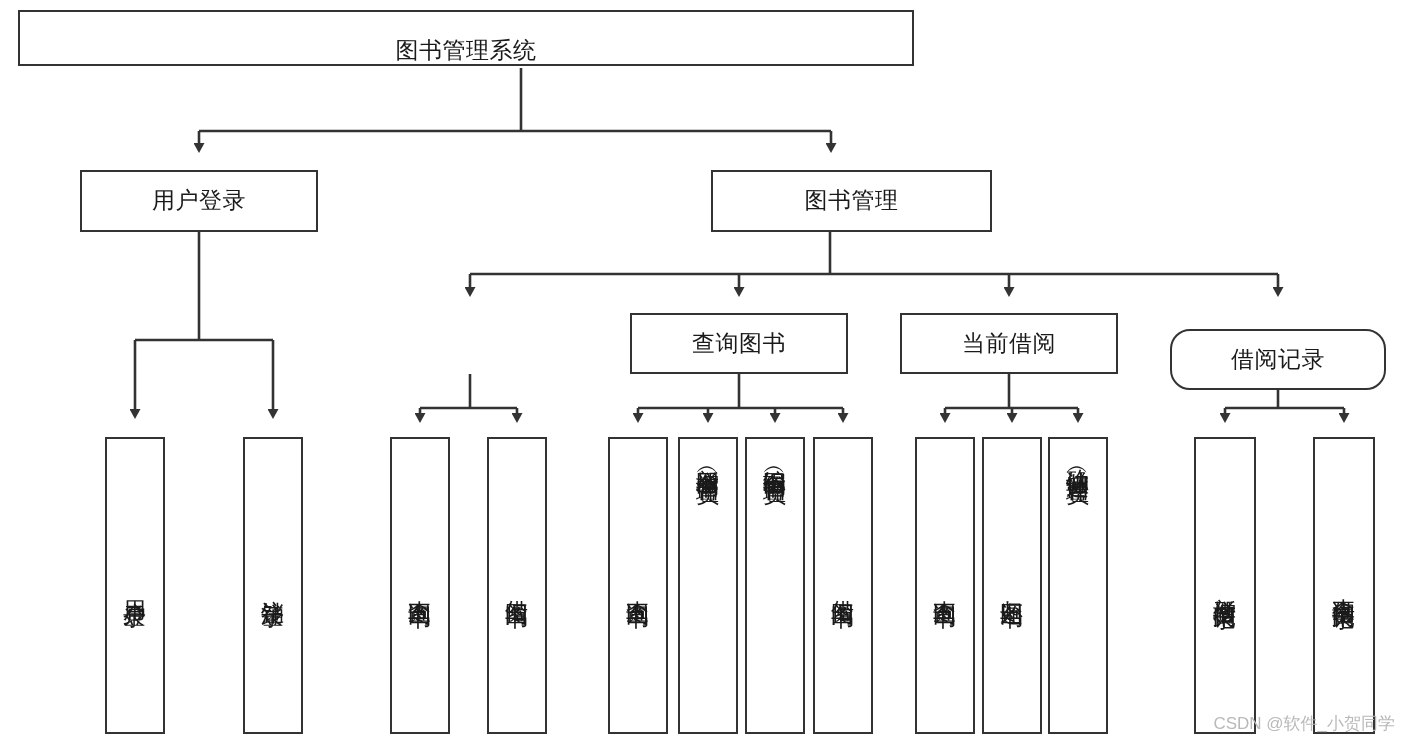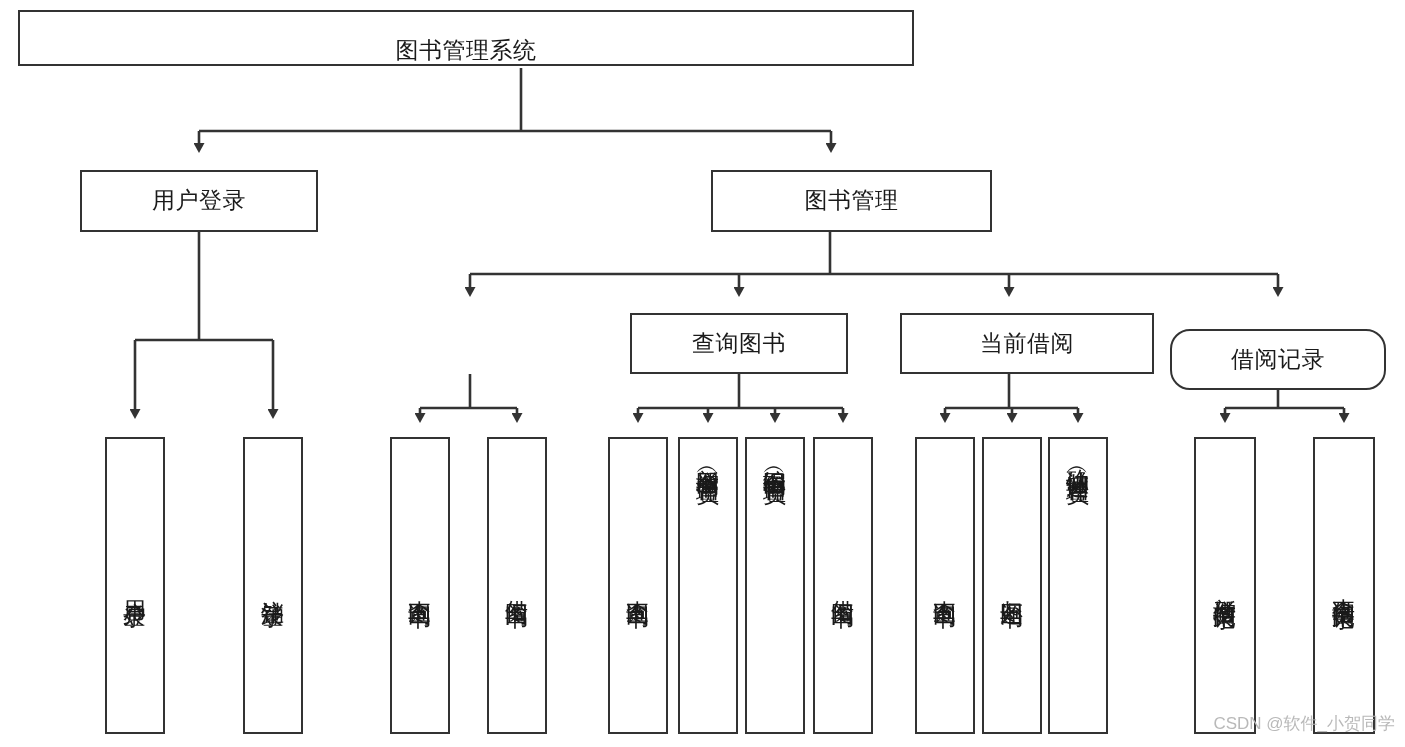--- a/index.html
+++ b/index.html
@@ -138,21 +138,21 @@
   <div class="node horiz" style="left:80px; top:170px; width:238px; height:62px;">
     <span class="label">用户登录</span>
   </div>
   <div class="node horiz" style="left:711px; top:170px; width:281px; height:62px;">
     <span class="label">图书管理</span>
   </div>
 
   <div class="node horiz" style="left:630px; top:313px; width:218px; height:61px;">
     <span class="label">查询图书</span>
   </div>
-  <div class="node horiz" style="left:900px; top:313px; width:254px; height:61px;">
+  <div class="node horiz" style="left:900px; top:313px; width:218px; height:61px;">
     <span class="label">当前借阅</span>
   </div>
   <div class="node horiz" style="left:1170px; top:329px; width:216px; height:61px;border-radius:20px;">
     <span class="label">借阅记录</span>
   </div>
 
   <div class="node vert center-text" style="left:105px; top:437px; width:60px; height:297px;">
     <span class="label">用户登录</span>
   </div>
   <div class="node vert center-text" style="left:243px; top:437px; width:60px; height:297px;">

